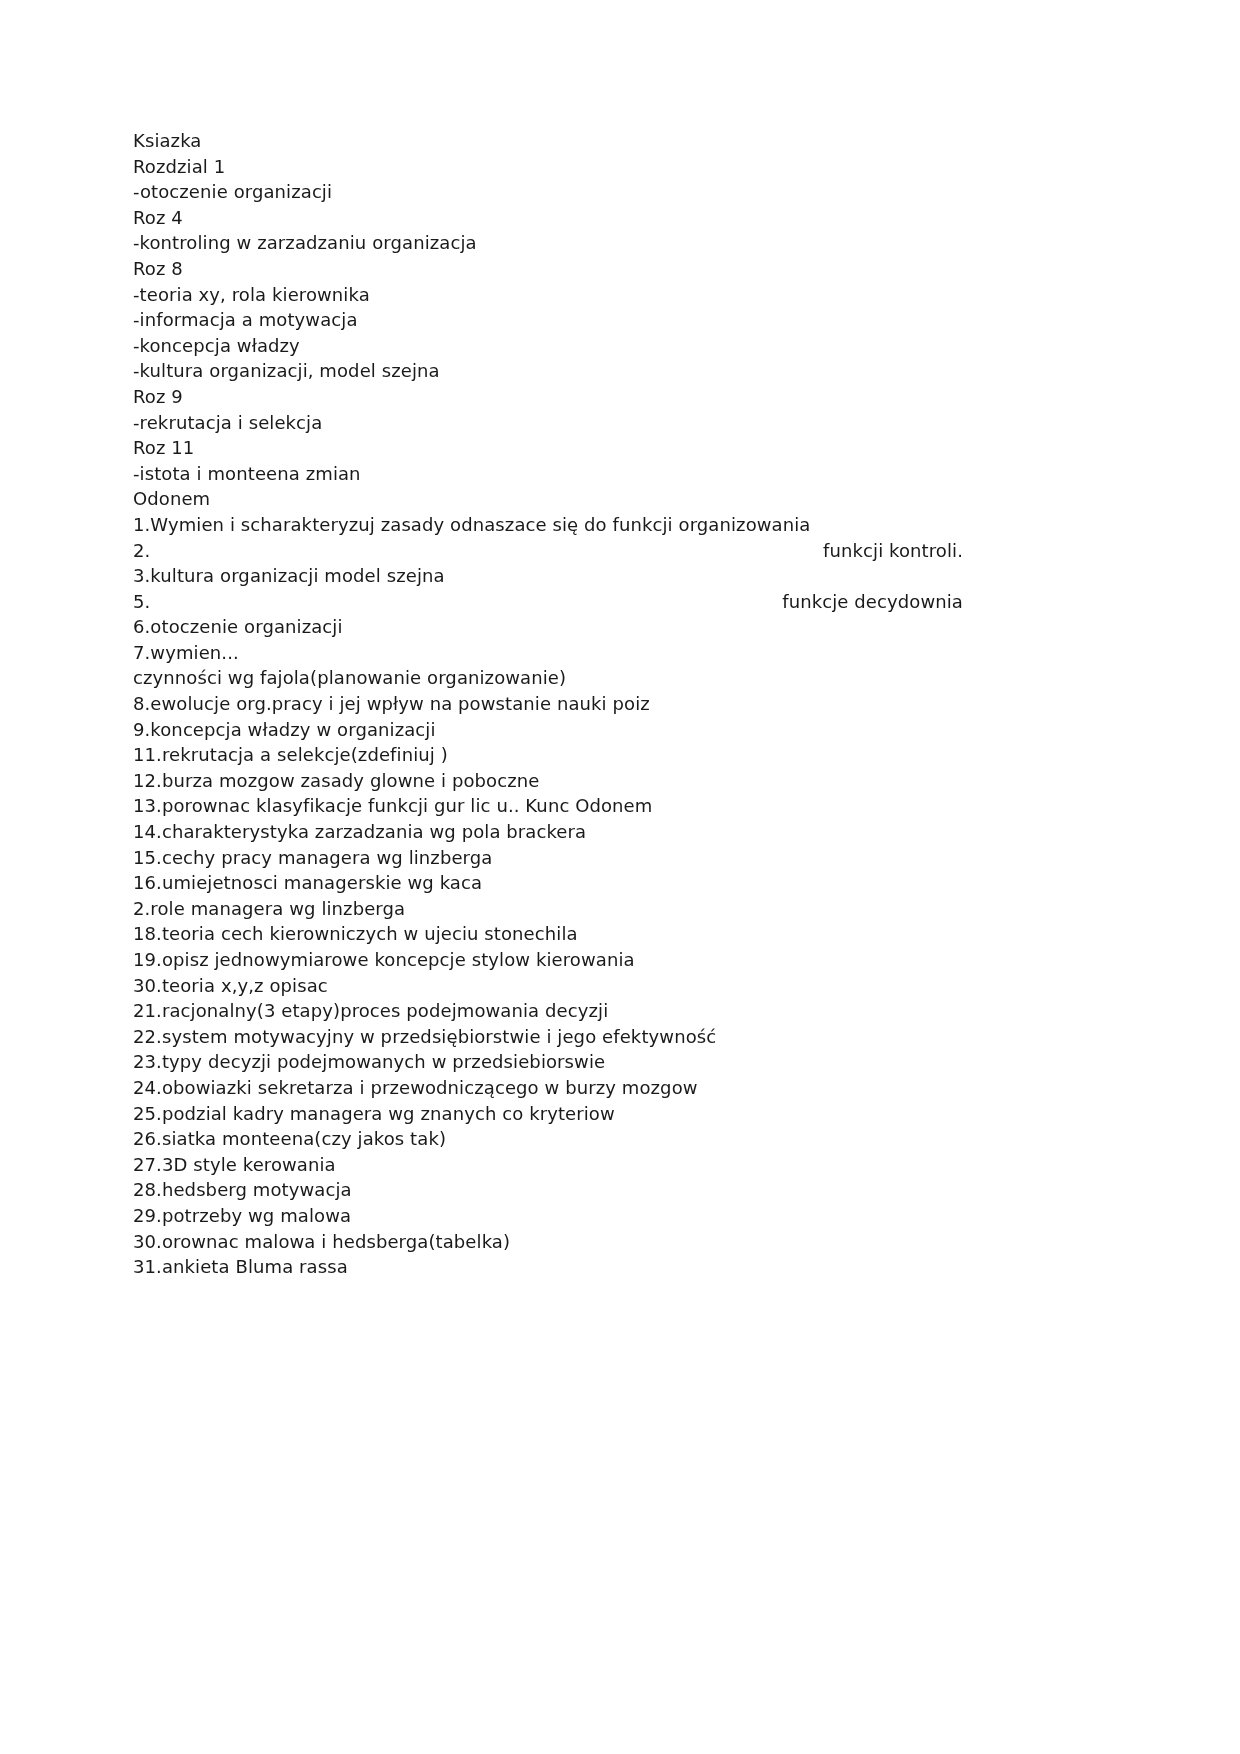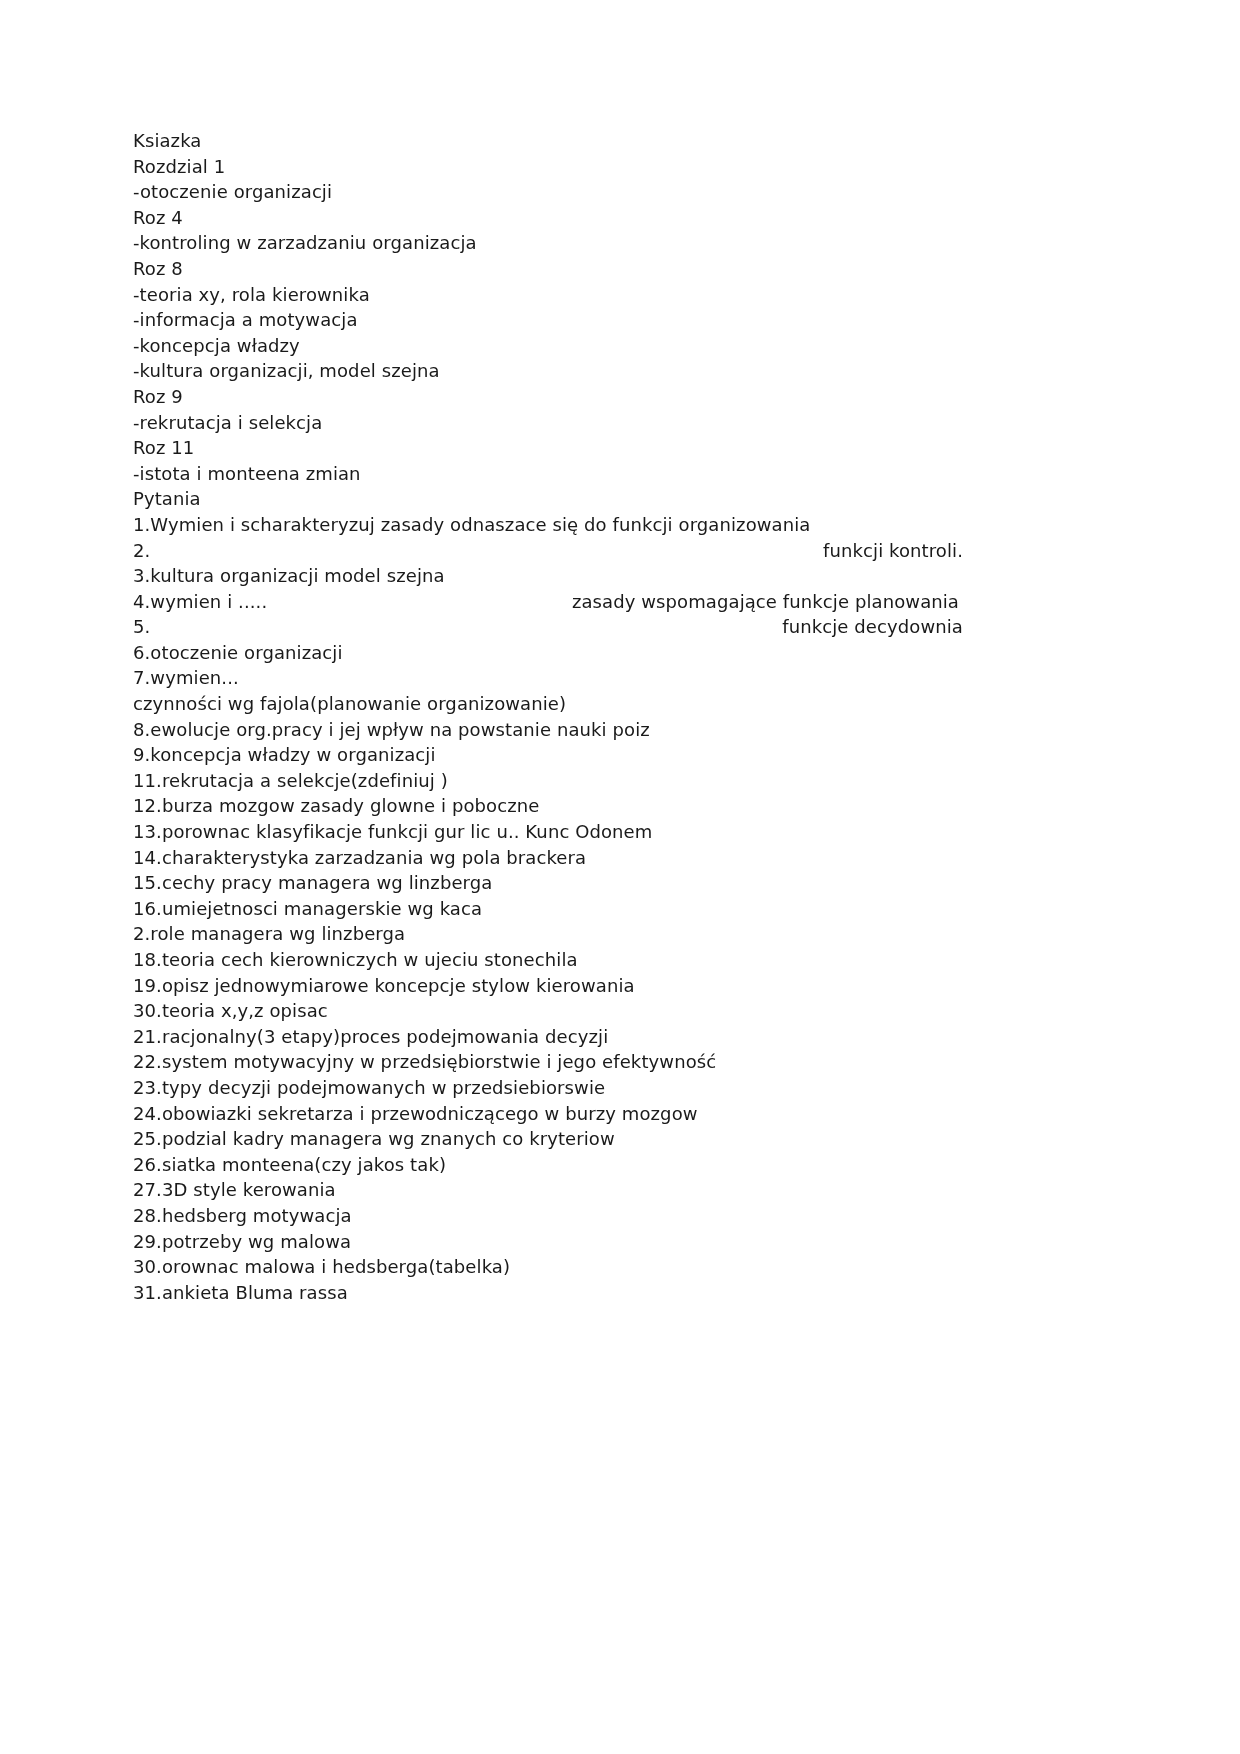--- a/index.html
+++ b/index.html
@@ -82,39 +82,34 @@
       <span class="line">-teoria xy, rola kierownika</span>
       <span class="line">-informacja a motywacja</span>
       <span class="line">-koncepcja władzy</span>
       <span class="line">-kultura organizacji, model szejna</span>
       <span class="line">Roz 9</span>
       <span class="line">-rekrutacja i selekcja</span>
       <span class="line">Roz 11</span>
       <span class="line">-istota i monteena zmian</span>
     </div>
 
-    <span class="line">Pytania</span>
+    <span class="line">Odonem</span>
 
     <div>
 
       <span class="line">1.Wymien i scharakteryzuj zasady odnaszace się do funkcji organizowania</span>
 
       <div class="line split full">
         <span class="frag-left">2.</span>
         <span class="frag-spacer"></span>
         <span class="frag-right">funkcji kontroli.</span>
       </div>
 
       <span class="line">3.kultura organizacji model szejna</span>
 
-      <div class="line split mid">
-        <span class="frag-left">4.wymien i .....</span>
-        <span class="frag-spacer"></span>
-        <span class="frag-right">zasady wspomagające funkcje planowania</span>
-      </div>
 
       <div class="line split full">
         <span class="frag-left">5.</span>
         <span class="frag-spacer"></span>
         <span class="frag-right">funkcje decydownia</span>
       </div>
 
       <span class="line">6.otoczenie organizacji</span>
 
       <div class="line split wide">

